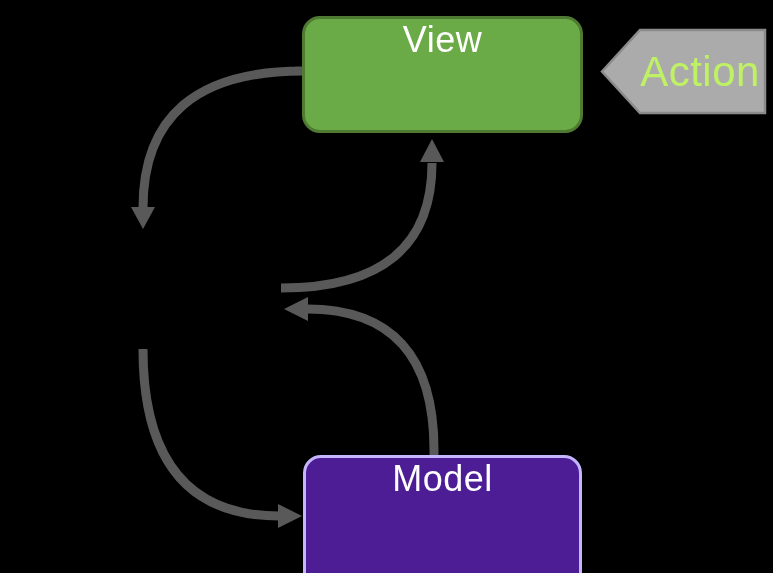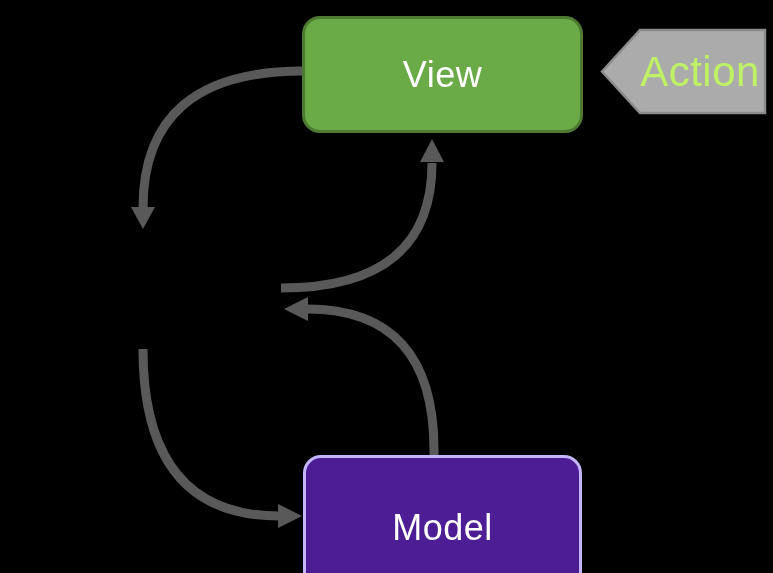--- a/index.html
+++ b/index.html
@@ -20,21 +20,21 @@
     left: 0;
     top: 0;
     width: 773px;
     height: 573px;
   }
   .node {
     position: absolute;
     box-sizing: border-box;
     border-radius: 18px;
     display: flex;
-    align-items: center;
+    align-items: flex-start;
     justify-content: center;
     color: #ffffff;
     font-size: 36px;
     font-weight: 300;
     letter-spacing: 0.5px;
   }
   #view-node {
     left: 302px;
     top: 16px;
     width: 281px;

